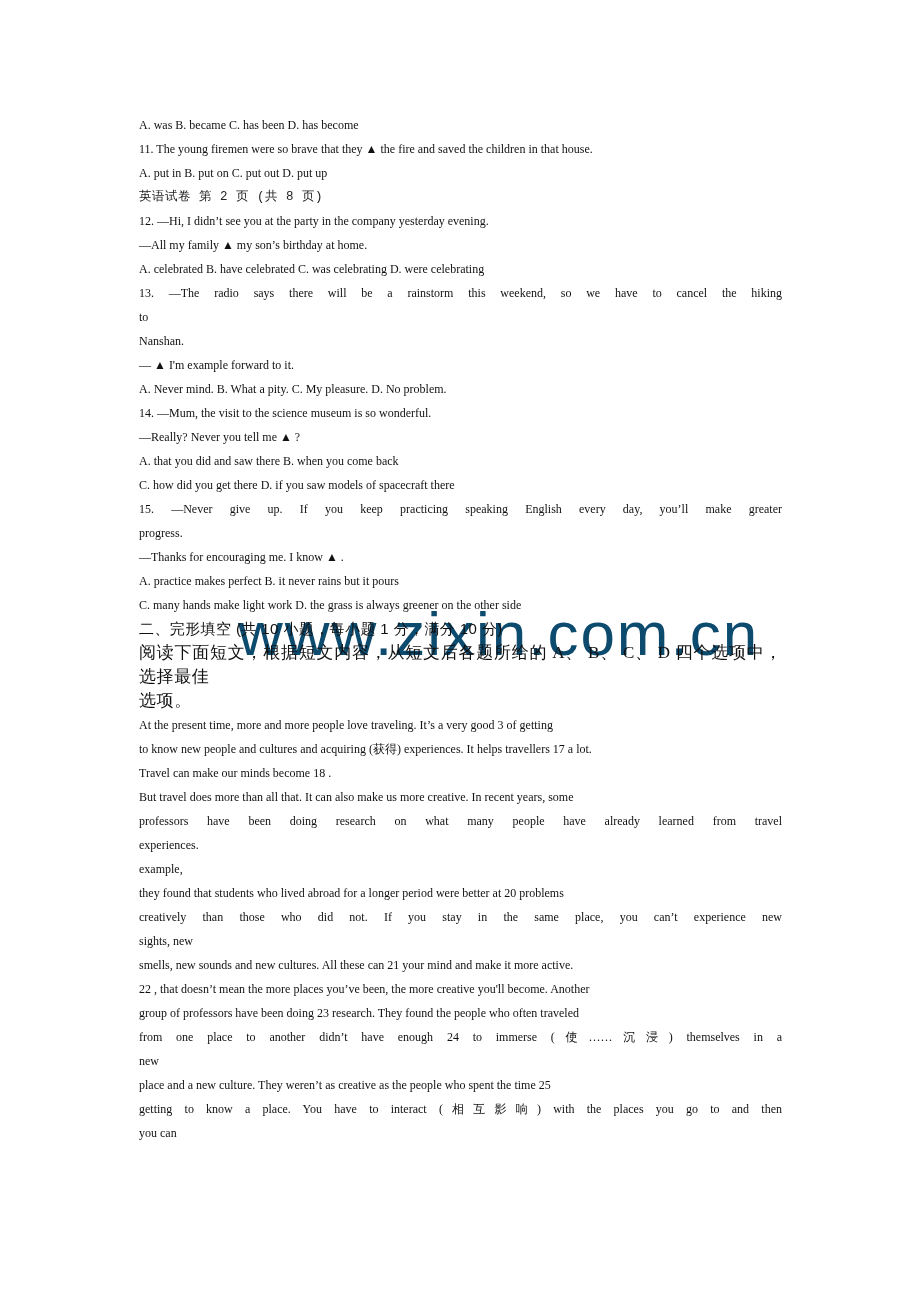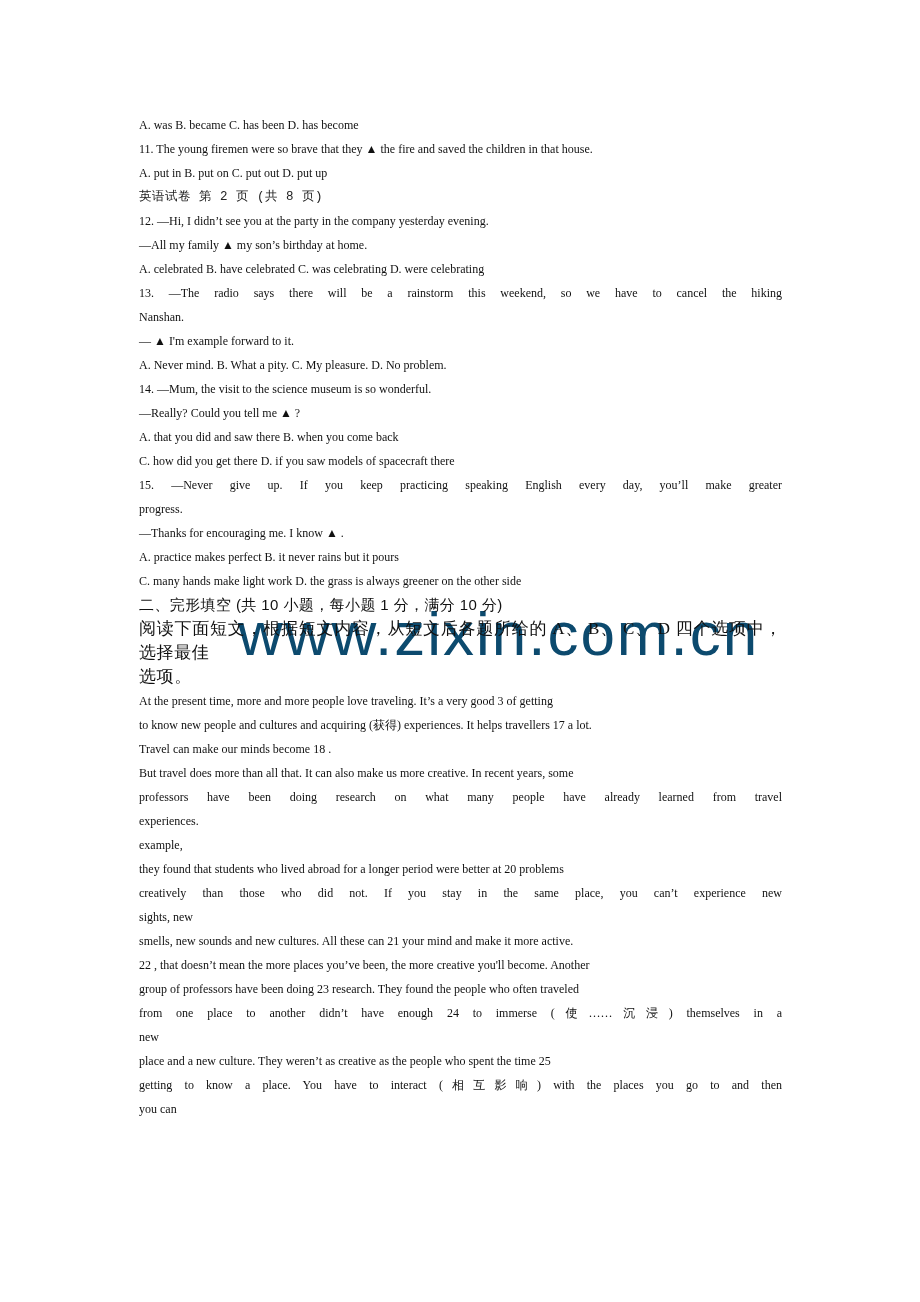--- a/index.html
+++ b/index.html
@@ -71,25 +71,26 @@
 
 <div class="page">
   <div class="line">A. was B. became C. has been D. has become</div>
   <div class="line">11. The young firemen were so brave that they ▲ the fire and saved the children in that house.</div>
   <div class="line">A. put in B. put on C. put out D. put up</div>
   <div class="line footer">英语试卷 第 2 页 (共 8 页)</div>
   <div class="line">12. —Hi, I didn’t see you at the party in the company yesterday evening.</div>
   <div class="line">—All my family ▲ my son’s birthday at home.</div>
   <div class="line">A. celebrated B. have celebrated C. was celebrating D. were celebrating</div>
   <div class="line justify">13. —The radio says there will be a rainstorm this weekend, so we have to cancel the hiking</div>
+  <div class="line">to</div>
   <div class="line">Nanshan.</div>
   <div class="line">— ▲ I'm example forward to it.</div>
   <div class="line">A. Never mind. B. What a pity. C. My pleasure. D. No problem.</div>
   <div class="line">14. —Mum, the visit to the science museum is so wonderful.</div>
-  <div class="line">—Really? Could you tell me ▲ ?</div>
+  <div class="line">—Really? Never you tell me ▲ ?</div>
   <div class="line">A. that you did and saw there B. when you come back</div>
   <div class="line">C. how did you get there D. if you saw models of spacecraft there</div>
   <div class="line justify">15. —Never give up. If you keep practicing speaking English every day, you’ll make greater</div>
   <div class="line">progress.</div>
   <div class="line">—Thanks for encouraging me. I know ▲ .</div>
   <div class="line">A. practice makes perfect B. it never rains but it pours</div>
   <div class="line">C. many hands make light work D. the grass is always greener on the other side</div>
   <div class="line heading">二、完形填空 (共 10 小题，每小题 1 分，满分 10 分)</div>
   <div class="line cn justify">阅读下面短文，根据短文内容，从短文后各题所给的 A、 B、 C、 D 四个选项中，</div>
   <div class="line cn">选择最佳</div>

